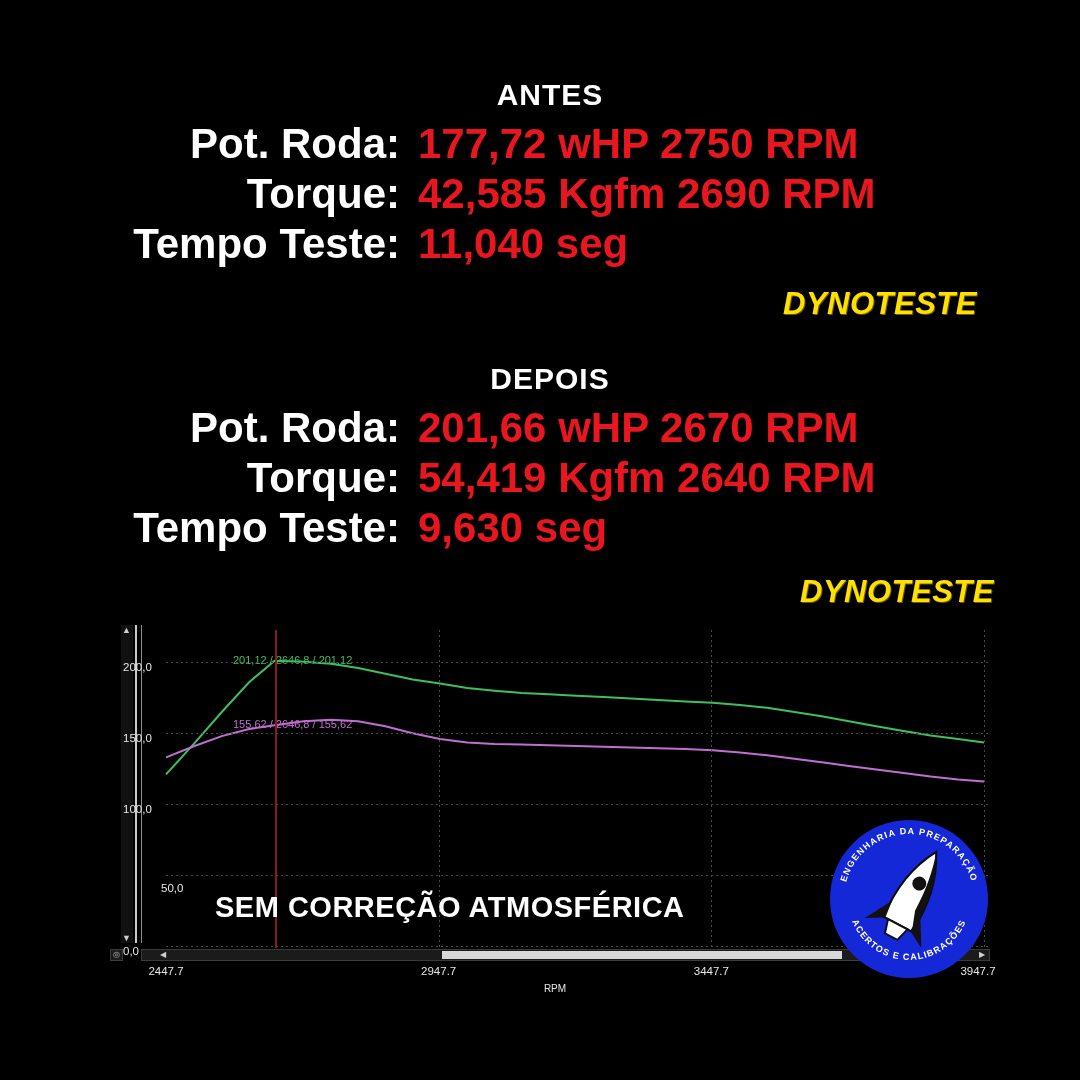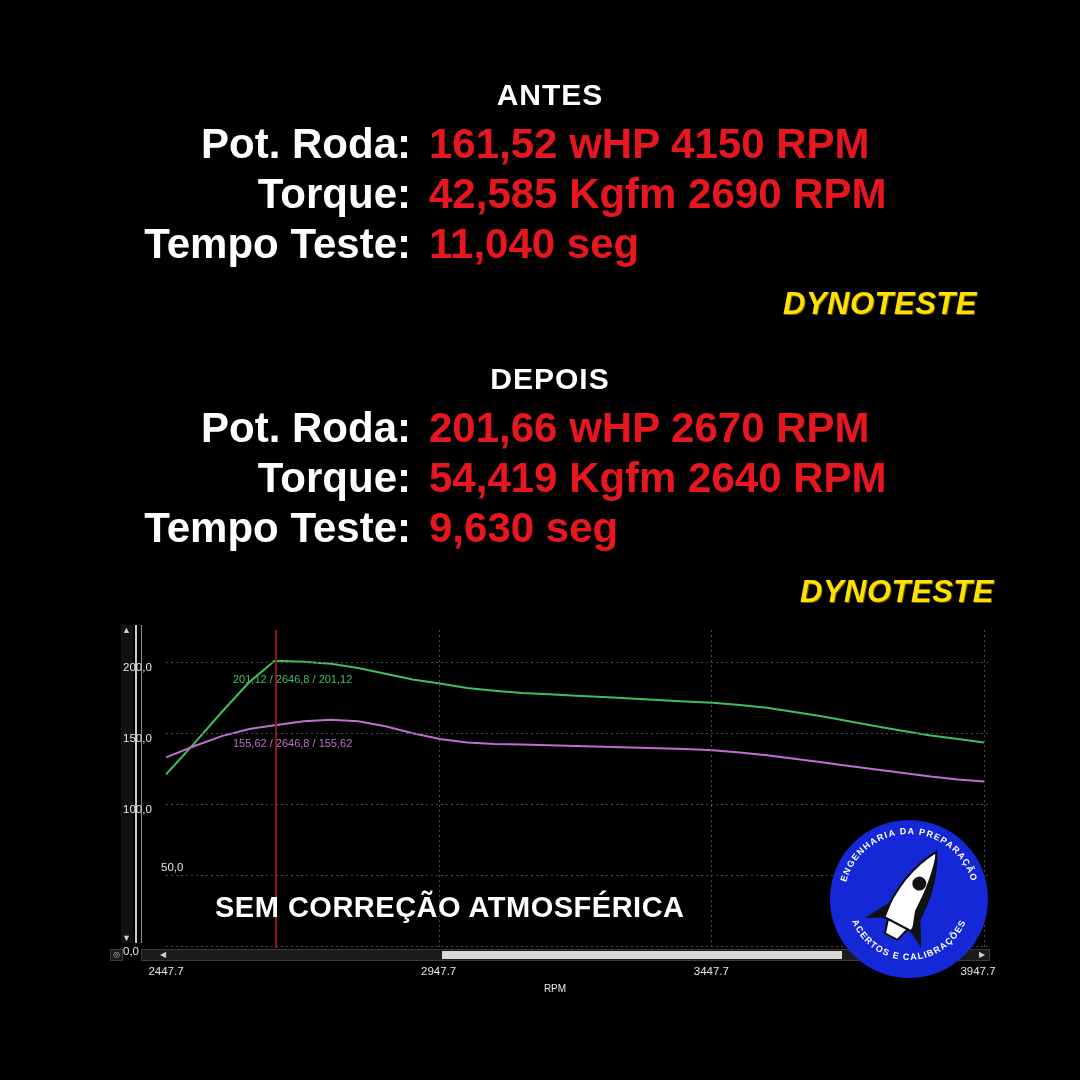--- a/index.html
+++ b/index.html
@@ -33,21 +33,20 @@
     color: #ffffff;
     margin: 0 0 8px 0;
     padding-left: 20px;
   }
 
   .row {
     display: flex;
     align-items: baseline;
     justify-content: flex-start;
     margin: 2px 0;
-    padding-left: 11px;
   }
   .row .label {
     font-size: 42px;
     font-weight: bold;
     color: #ffffff;
     text-align: right;
     white-space: nowrap;
   }
   .row .value {
     font-size: 42px;
@@ -209,21 +208,20 @@
     width: 890px;
     text-align: center;
     font-size: 10px;
     color: #e6e6e6;
   }
 
   .curve-label {
     position: absolute;
     font-size: 11px;
     white-space: nowrap;
-    margin-top: 19px;
   }
   #lbl-power { color: #3fbf5f; left: 98px; top: 24px; }
   #lbl-torque { color: #c06fd0; left: 98px; top: 88px; }
 
   .watermark-text {
     position: absolute;
     left: 215px;
     top: 891px;
     font-size: 29px;
     font-weight: bold;
@@ -256,21 +254,21 @@
     letter-spacing: 1.2px;
   }
 </style>
 </head>
 <body>
 
 <div class="results-block" id="block-antes">
   <div class="block-title">ANTES</div>
   <div class="row">
     <div class="label lab-col">Pot. Roda:</div>
-    <div class="value">161,52 wHP 4150 RPM</div>
+    <div class="value">177,72 wHP 2750 RPM</div>
   </div>
   <div class="row">
     <div class="label lab-col">Torque:</div>
     <div class="value">42,585 Kgfm  2690 RPM</div>
   </div>
   <div class="row">
     <div class="label lab-col">Tempo Teste:</div>
     <div class="value">11,040 seg</div>
   </div>
 </div>
@@ -315,21 +313,21 @@
       <div class="gridline-h" style="top: 250.091px;"></div>
       <div class="gridline-h" style="top: 179.182px;"></div>
       <div class="gridline-h" style="top: 108.273px;"></div>
       <div class="gridline-h" style="top: 37.3636px;"></div>
       <div class="gridline-v" style="left: 303.667px; top: 5px; height: 318px;"></div>
       <div class="gridline-v" style="left: 576.333px; top: 5px; height: 318px;"></div>
       <div class="gridline-v" style="left: 849px; top: 5px; height: 318px;"></div>
     </div>
   <div id="ytick-layer" style="position: absolute; left: 25px; top: 5px;">
       <div class="ytick" style="position: absolute; left: -6px; top: 321px; transform: translate(-100%, -50%);">0,0</div>
-      <div class="ytick" style="position: absolute; left: -6px; top: 237px; transform: translate(-100%, -50%); margin-left: 32px;">50,0</div>
+      <div class="ytick" style="position: absolute; left: -6px; top: 258px; transform: translate(-100%, -50%); margin-left: 32px;">50,0</div>
       <div class="ytick" style="position: absolute; left: -6px; top: 179.182px; transform: translate(-100%, -50%);">100,0</div>
       <div class="ytick" style="position: absolute; left: -6px; top: 108.273px; transform: translate(-100%, -50%);">150,0</div>
       <div class="ytick" style="position: absolute; left: -6px; top: 37.3636px; transform: translate(-100%, -50%);">200,0</div>
     </div>
   <div id="xtick-layer">
       <div class="xtick" style="left: 56px;">2447.7</div>
       <div class="xtick" style="left: 328.667px;">2947.7</div>
       <div class="xtick" style="left: 601.333px;">3447.7</div>
       <div class="xtick" style="left: 868px;">3947.7</div>
     </div>

